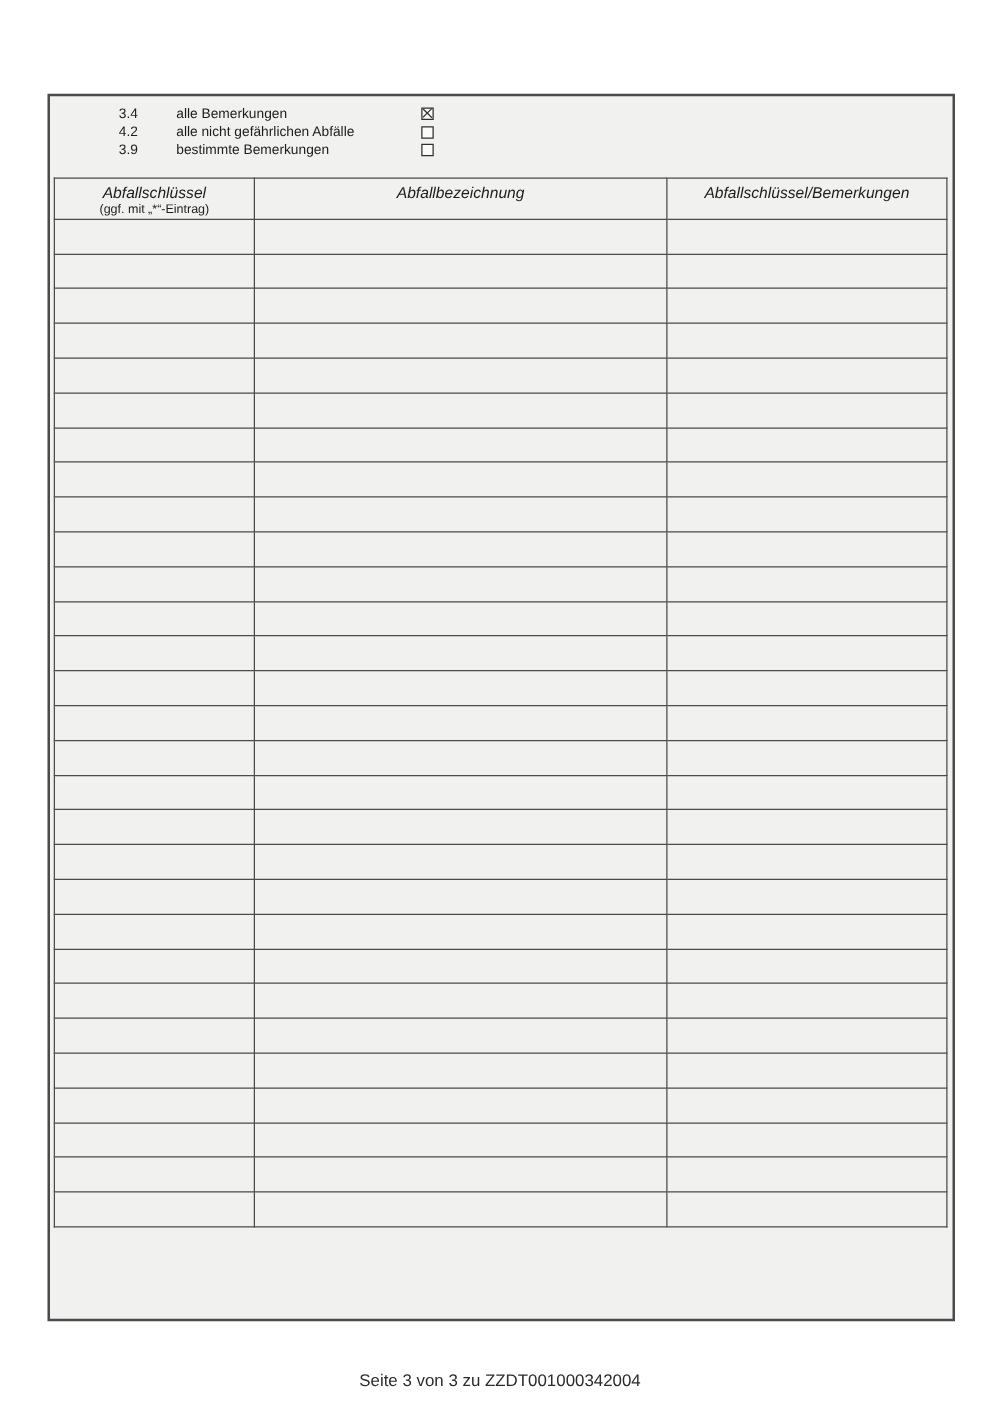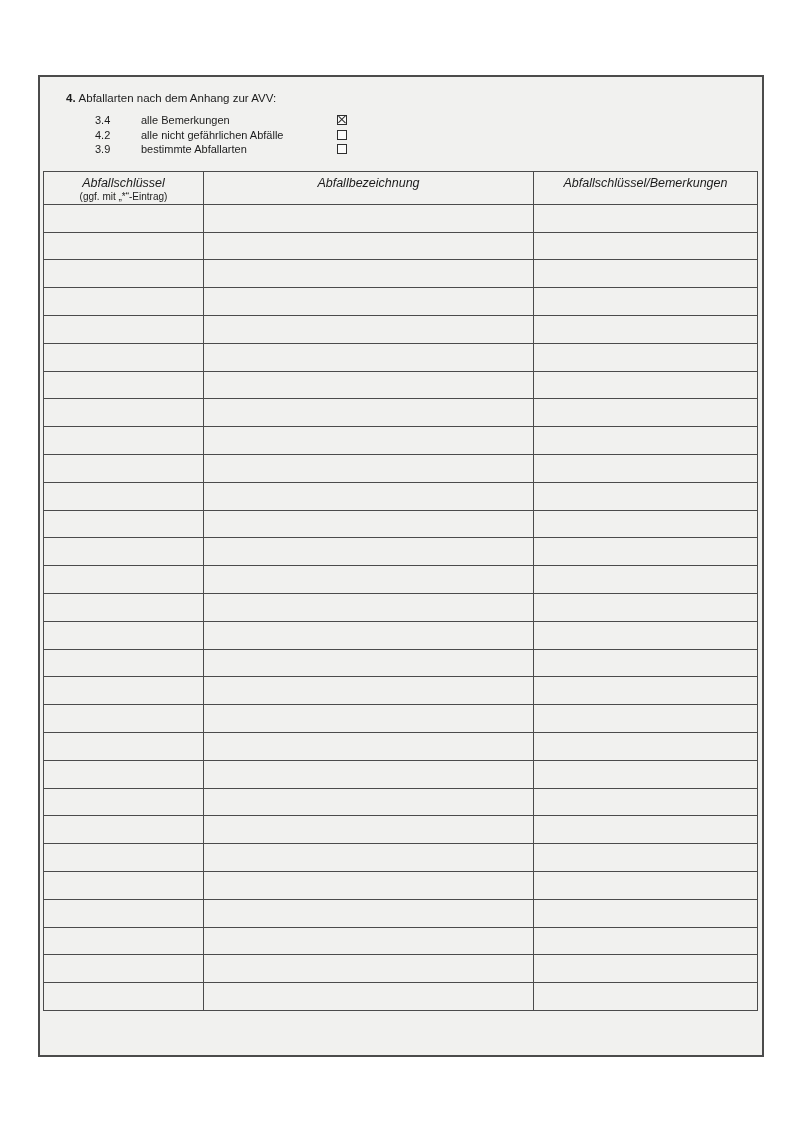--- a/index.html
+++ b/index.html
@@ -69,41 +69,38 @@
     text-align: center; font-size: 13.5px; line-height: 16px; color: #2b2b2b;
   }
 </style>
 </head>
 <body>
 
 <div class="page">
 
   <div class="form-box">
 
-    <div class="section-title">
-      <span class="section-number">4.</span><span>Abfallarten nach dem Anhang zur AVV:</span>
-    </div>
 
     <div class="options" id="options">
   <div class="opt-row">
     <span class="opt-num">3.4</span>
     <span class="opt-label">alle Bemerkungen</span>
     <span class="cb checked"></span>
   </div>
 
   <div class="opt-row">
     <span class="opt-num">4.2</span>
     <span class="opt-label">alle nicht gefährlichen Abfälle</span>
     <span class="cb"></span>
   </div>
 
 
   <div class="opt-row">
     <span class="opt-num">3.9</span>
-    <span class="opt-label">bestimmte Abfallarten</span>
+    <span class="opt-label">bestimmte Bemerkungen</span>
     <span class="cb"></span>
   </div>
 </div>
 
     <table class="waste-table">
       <thead>
         <tr>
           <th class="col1">
             <span class="th-title">Abfallschlüssel</span>
             <span class="th-sub">(ggf. mit „*“-Eintrag)</span>
@@ -288,14 +285,15 @@
   <tr>
     <td></td>
     <td></td>
     <td></td>
   </tr>
 </tbody>
     </table>
 
   </div>
 
+  <div class="footer">Seite 3 von 3 zu ZZDT001000342004</div>
 
 </div>
 
 </body></html>

